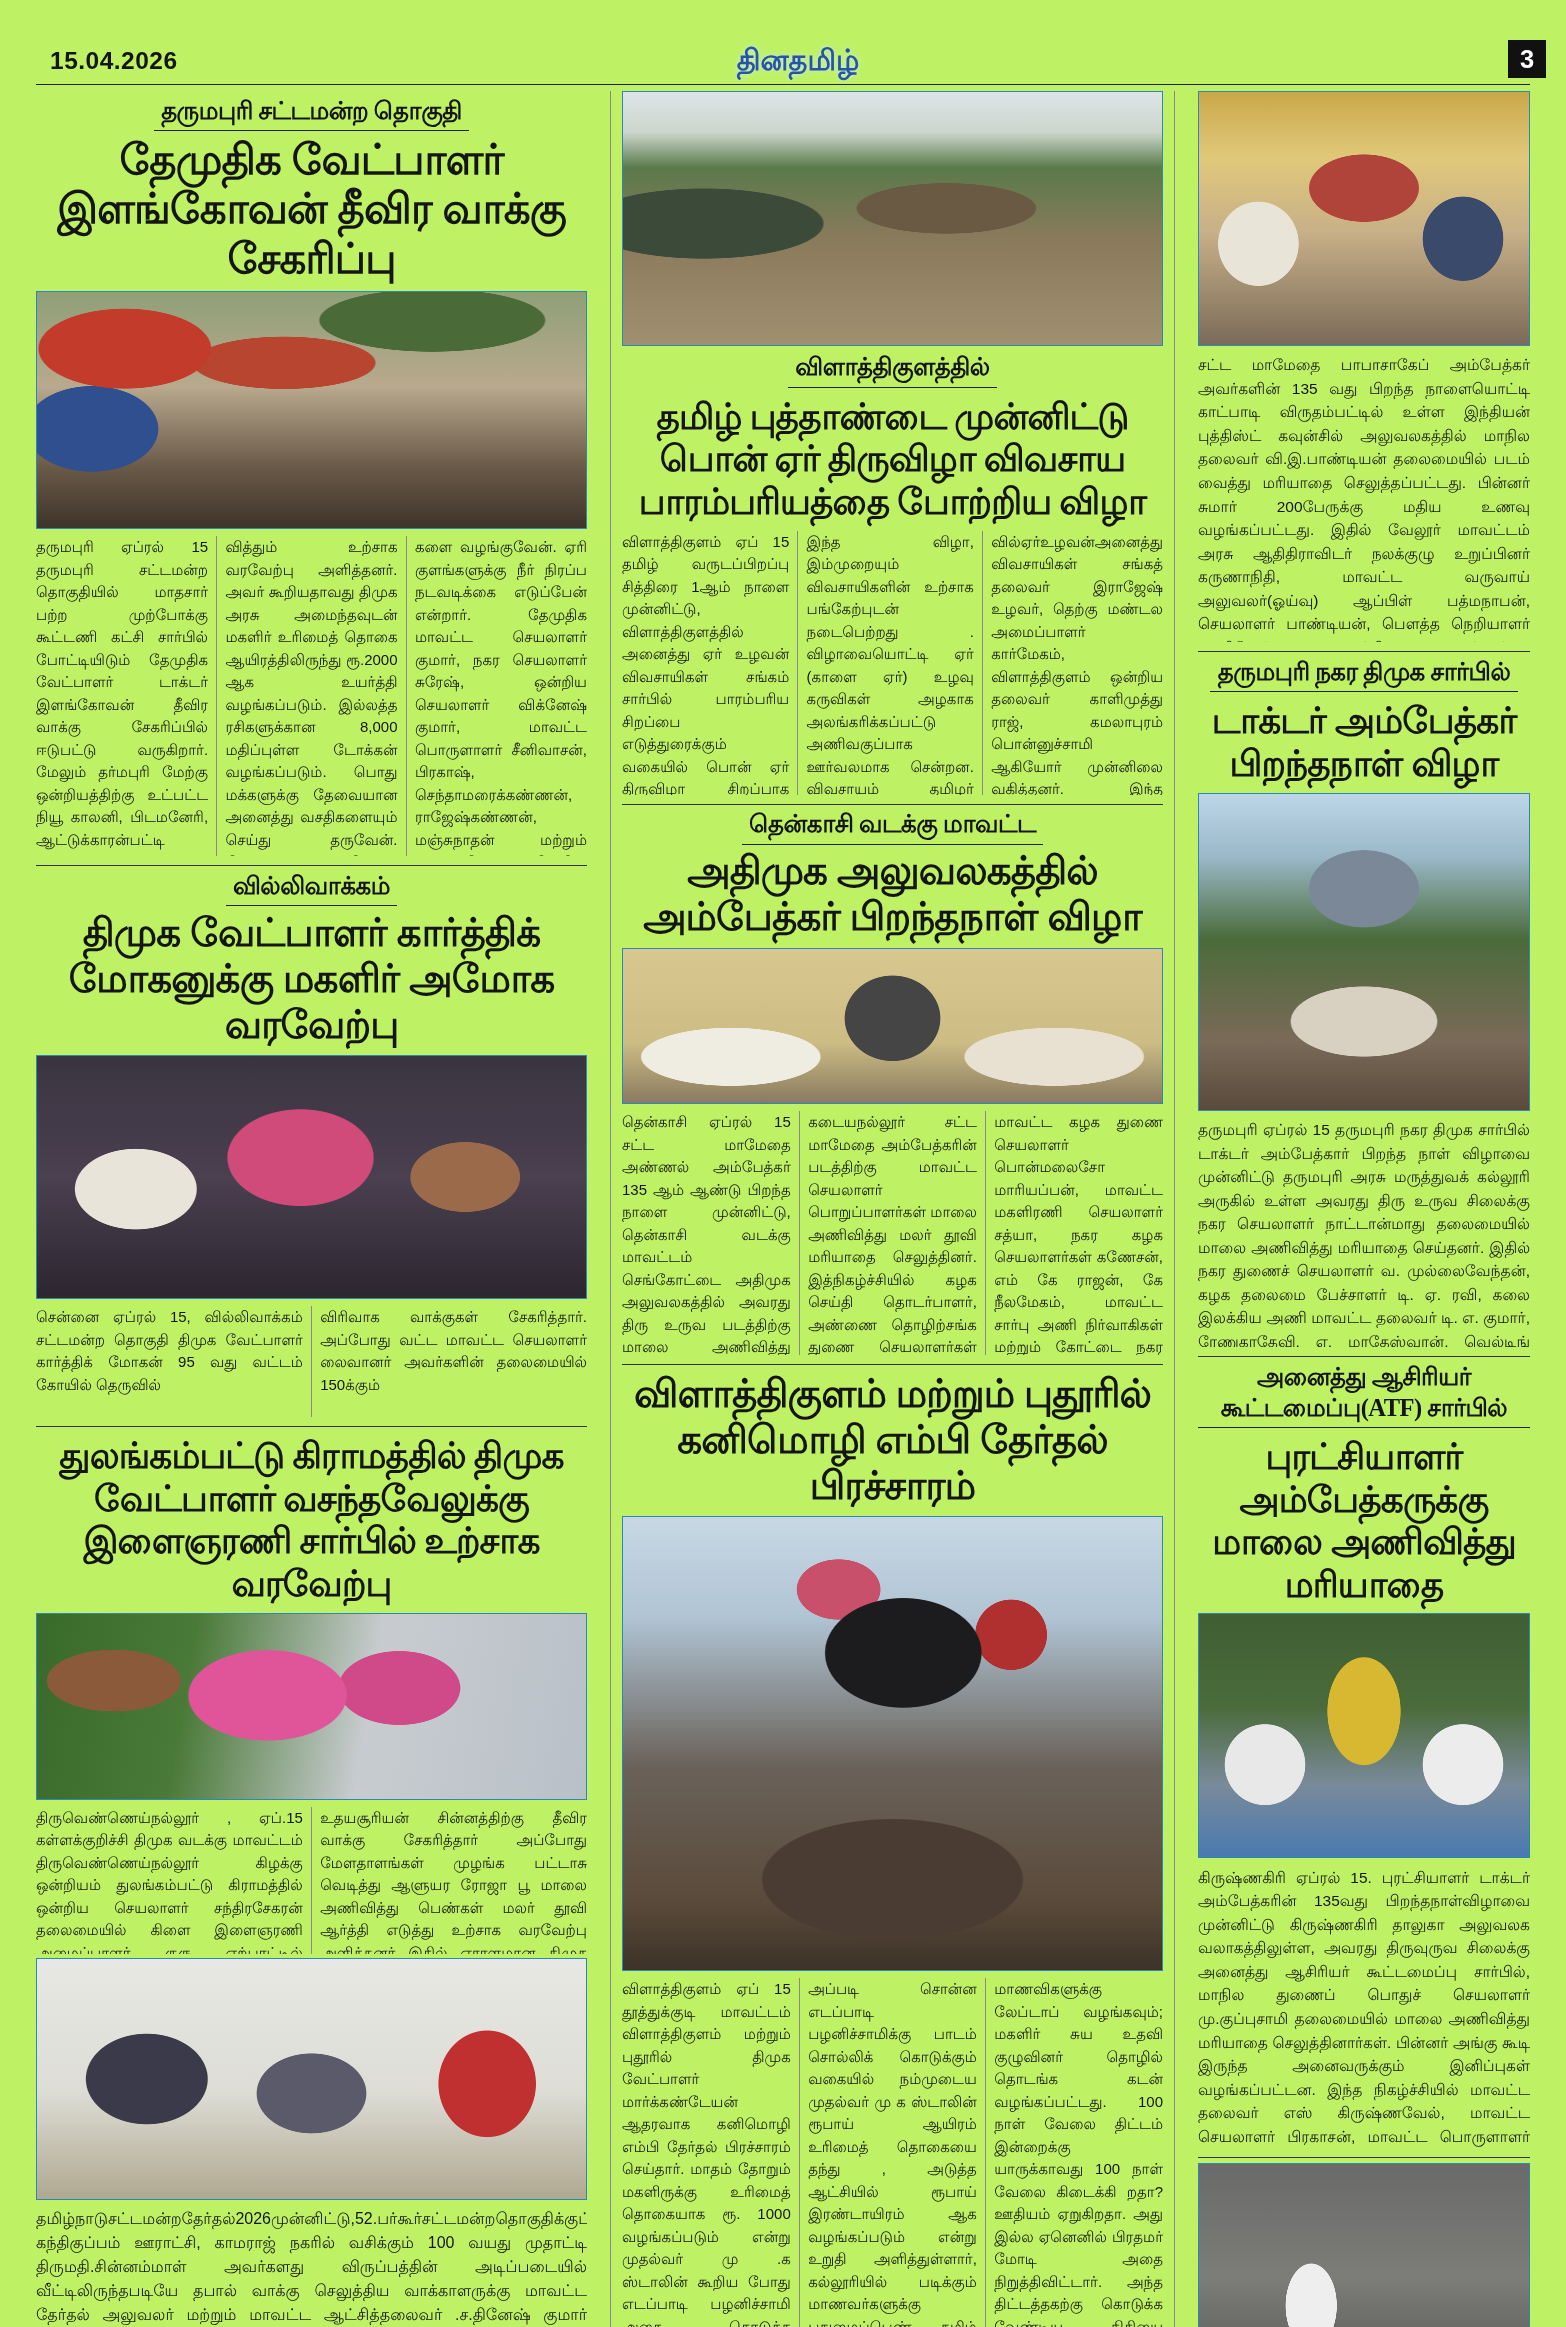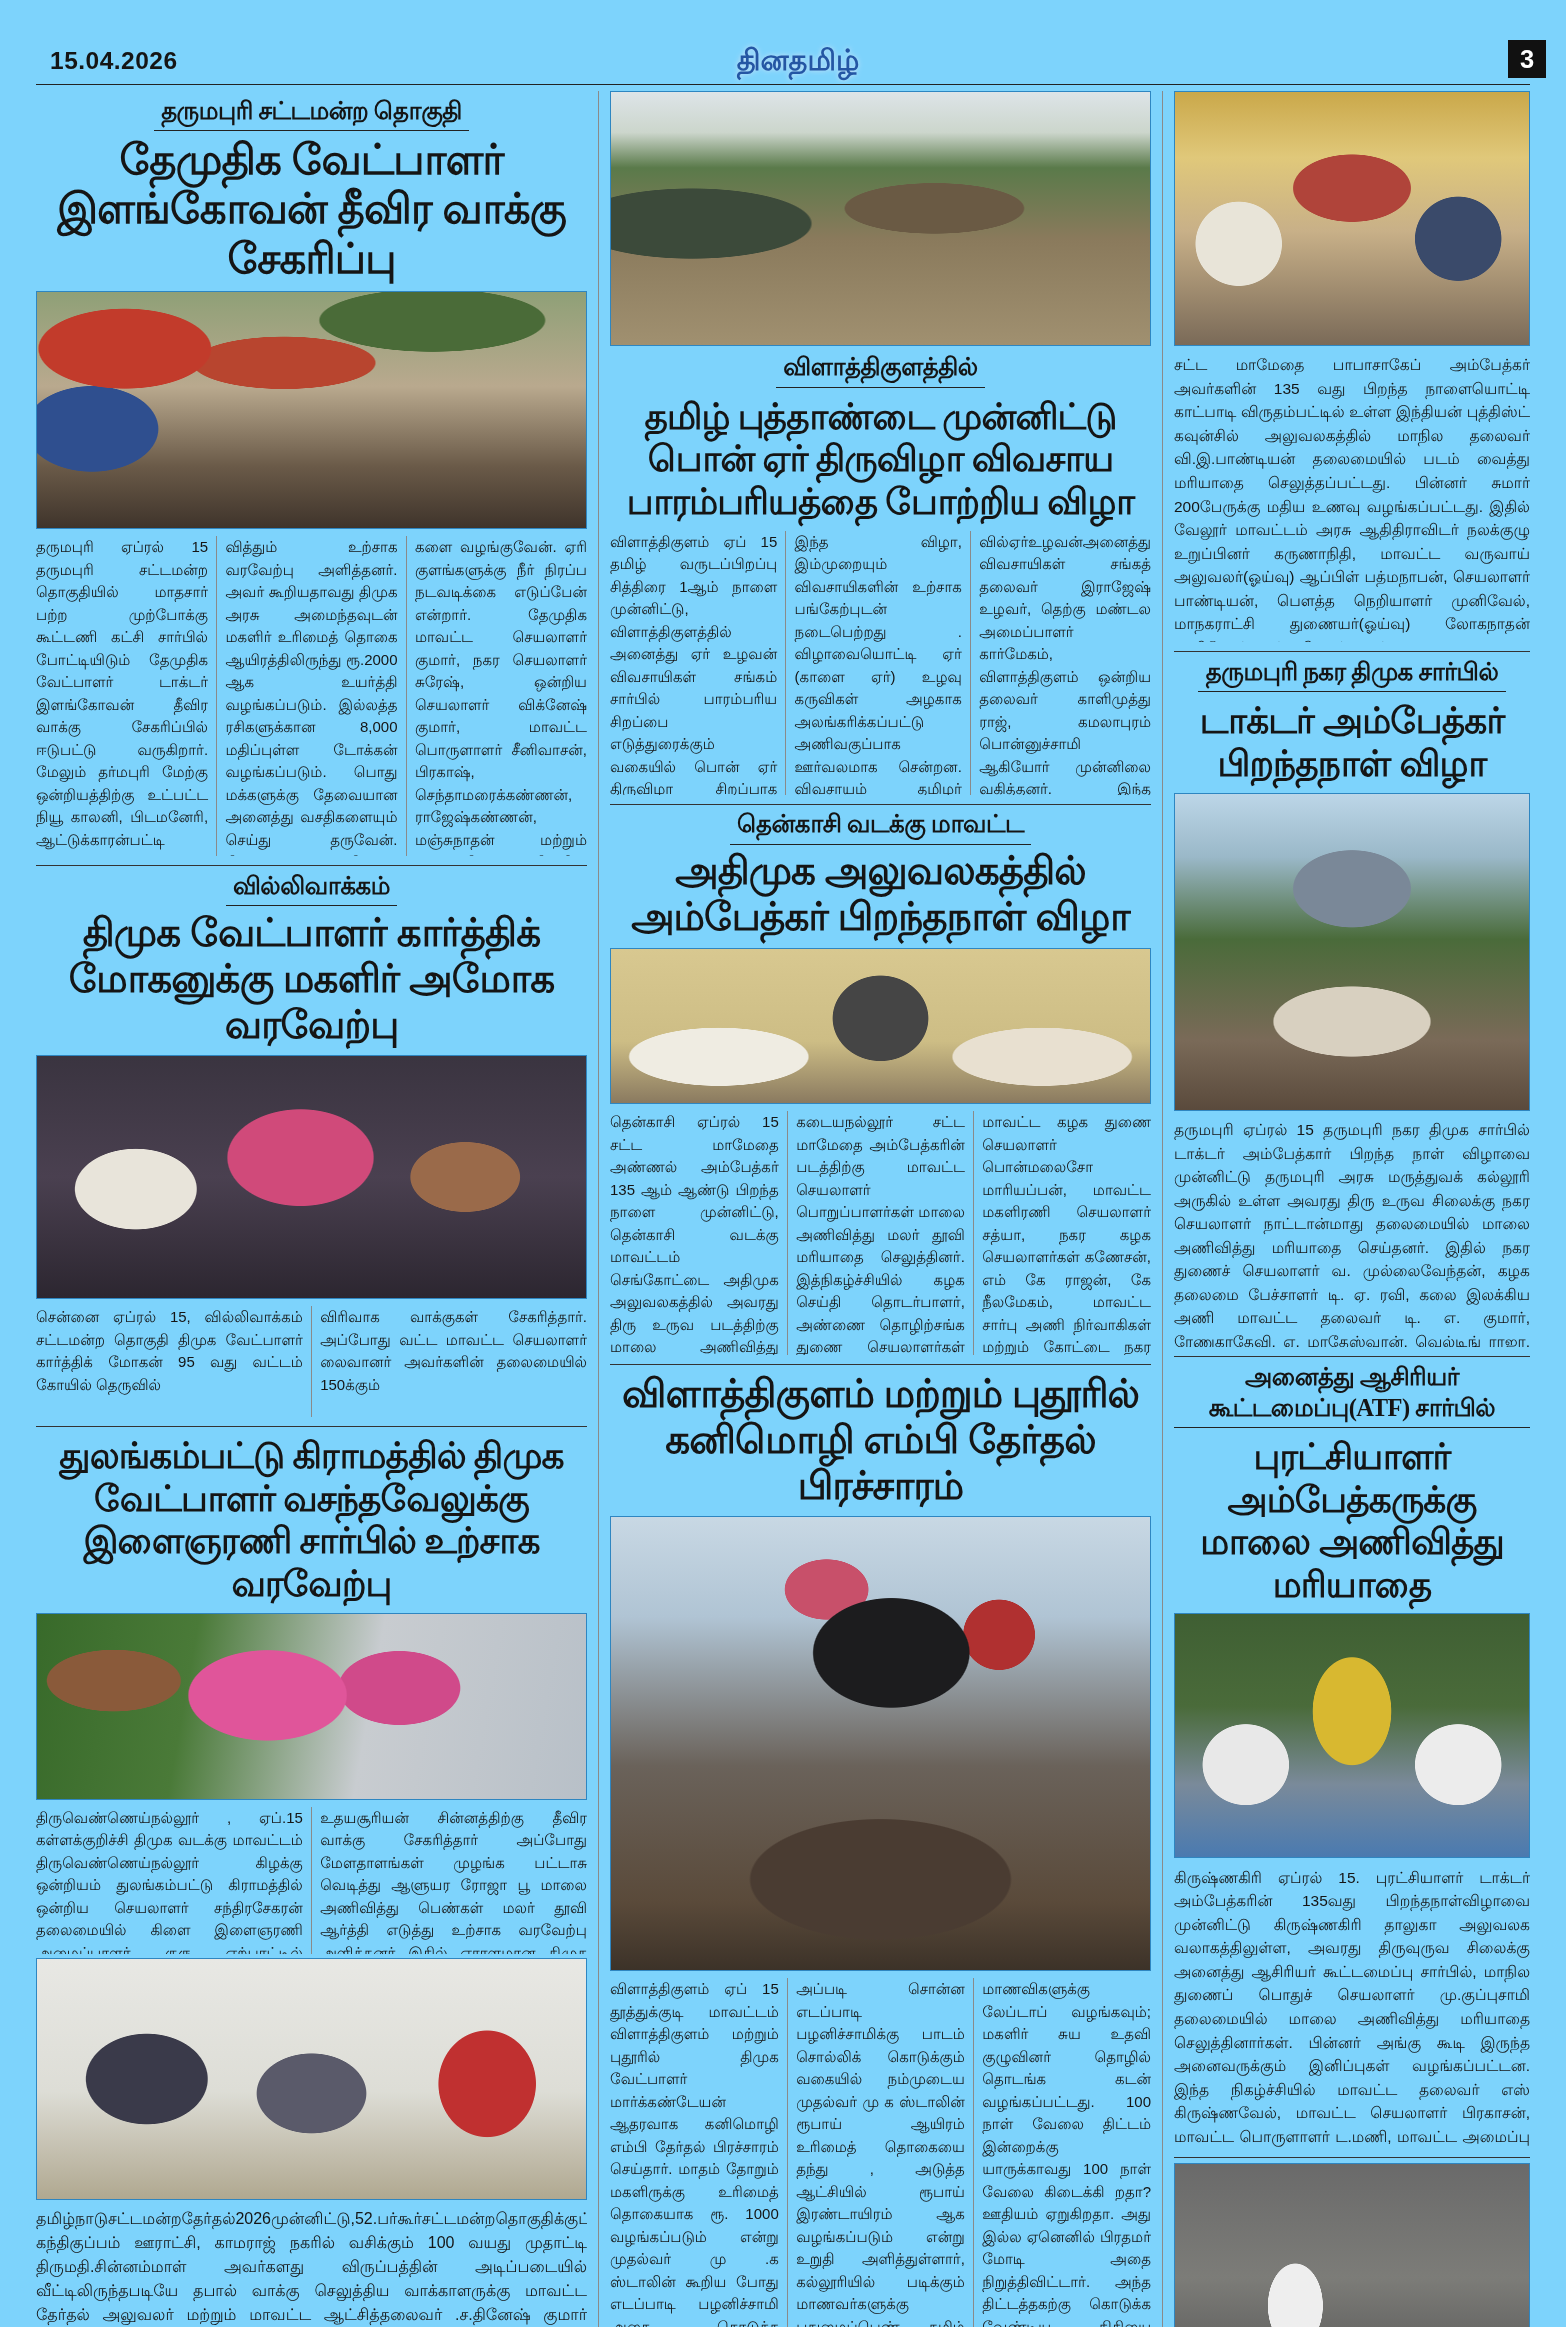--- a/index.html
+++ b/index.html
@@ -1,30 +1,30 @@
 <!DOCTYPE html>
 <html lang="ta" style="font-size:14.5px"><head>
 <meta charset="utf-8">
 <style>
   html,body{margin:0;padding:0;background:#e8e8e8;}
   .sheet{
-    position:relative;width:1566px;height:2327px;background:#7dd3fc;
+    position:relative;width:1566px;height:2327px;background:#bef264;
     margin:0 auto;overflow:hidden;color:#151515;
     font-family:"Liberation Sans", sans-serif;
   }
   
   .hdr{position:absolute;top:40px;left:50px;right:20px;height:40px;}
   .hdr .date{position:absolute;left:0;top:7.3px;font-size:24.5px;font-weight:700;letter-spacing:0.5px;}
   .hdr .masthead{position:absolute;left:0;right:0;top:3.6px;text-align:center;
     font-size:29px;font-weight:800;color:#2456a4;text-shadow:0 0 5.5px #cfe2f5;}
   .hdr .pagenum{position:absolute;right:0;top:0;width:38px;height:38px;background:#111;color:#fff;
     font-size:25.5px;font-weight:800;display:flex;align-items:center;justify-content:center;}
   .hdr-rule{position:absolute;top:84px;left:36px;right:36px;border-top:1.8px solid #222;}
   
-  .cols{position:absolute;top:91px;left:36px;right:36px;bottom:0;display:flex;gap:0;}
+  .cols{position:absolute;top:91px;left:36px;right:36px;bottom:0;display:flex;gap:12px;}
   .col{box-sizing:border-box;}
   .col-left{width:562px;padding-right:11px;}
   .col-mid{width:565px;border-left:0.9px solid #8a8a8a;border-right:0.9px solid #8a8a8a;padding:0 11px;}
   .col-right{flex:1;padding-left:11px;}
   
   .kickwrap{text-align:center;margin:5.5px 0 3.6px;}
   .kicker{display:inline-block;font-family:"Liberation Serif", serif;font-size:24.5px;font-weight:600;
     border-bottom:1.8px solid #222;padding:0 7.3px 2.7px;letter-spacing:-0.5px;}
   .hl{margin:3.6px 0 7.3px;text-align:center;font-weight:800;line-height:1.18;letter-spacing:-0.9px;}
   .hl-xl{font-size:42px;}

